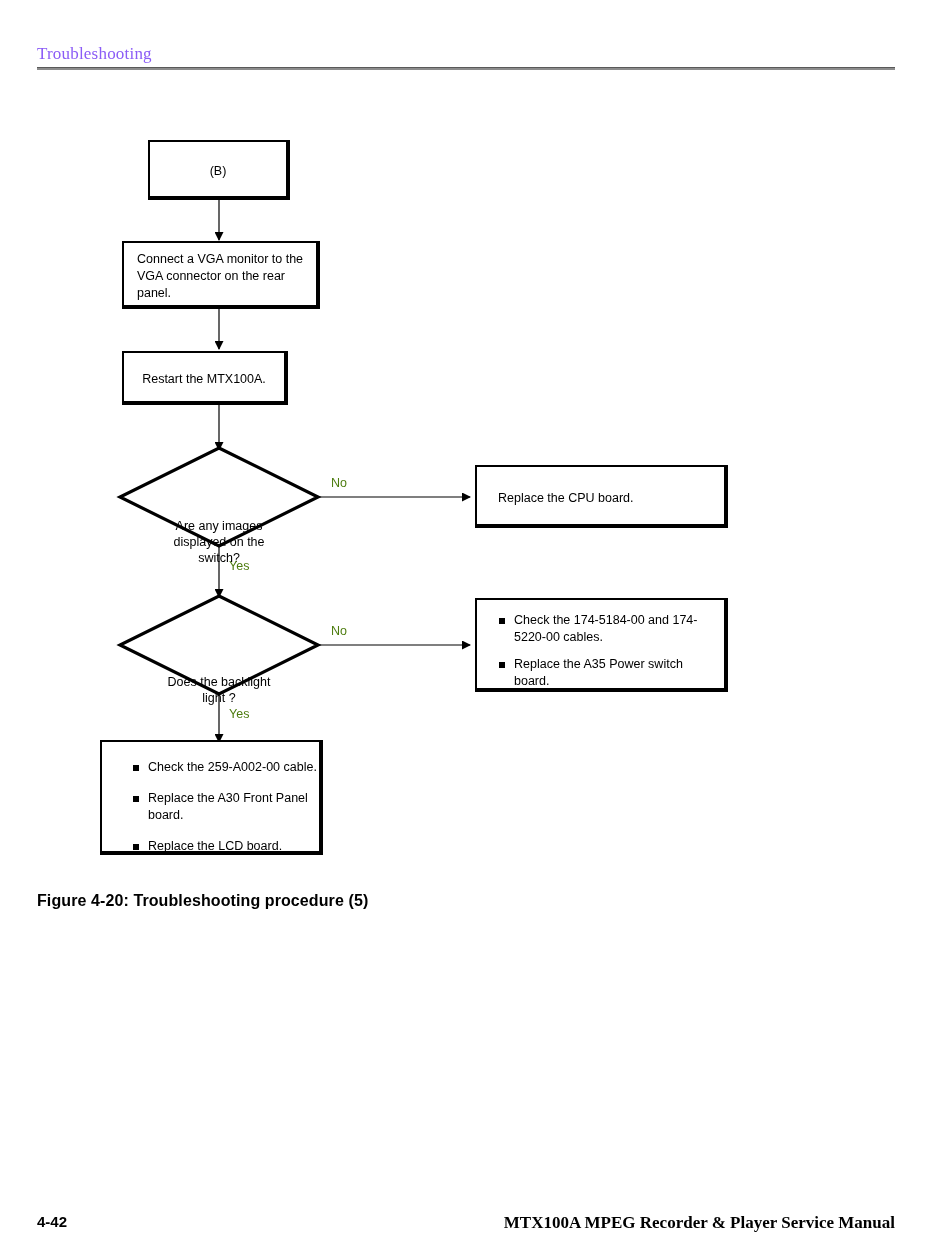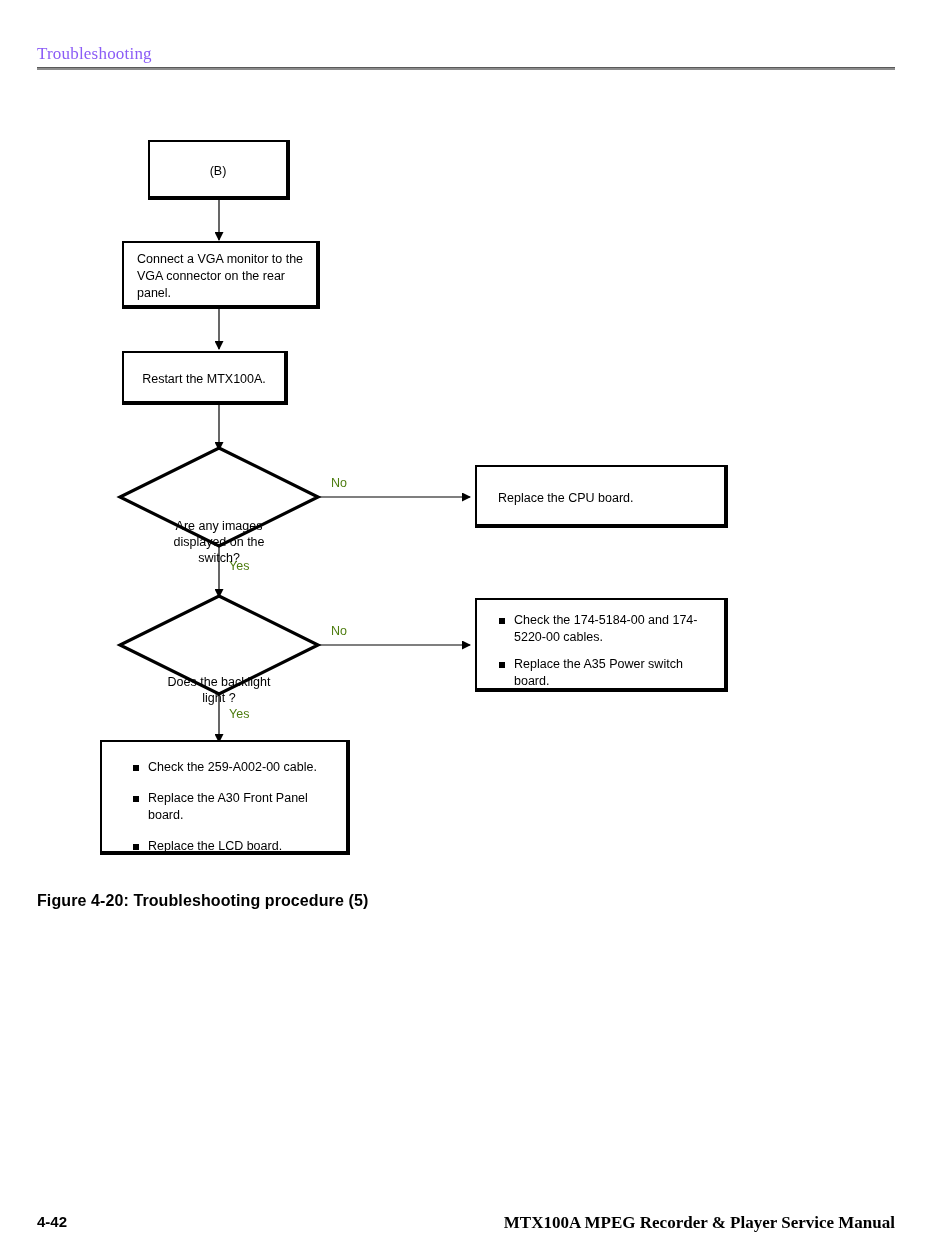--- a/index.html
+++ b/index.html
@@ -233,21 +233,21 @@
   <div class="edge-label" style="left:331px; top:624px;">No</div>
   <div class="edge-label" style="left:229px; top:707px;">Yes</div>
 
   <div class="node box" style="left:475px; top:598px; width:253px; height:94px;">
     <ul class="bullets tight" style="position:absolute; left:22px; top:12px; width:210px;">
       <li>Check the 174-5184-00 and 174-5220-00 cables.</li>
       <li>Replace the A35 Power switch board.</li>
     </ul>
   </div>
 
-  <div class="node box" style="left:100px; top:740px; width:250px; height:115px;padding-left:44px;">
+  <div class="node box" style="left:100px; top:740px; width:223px; height:115px;padding-left:44px;">
     <ul class="bullets spaced" style="position:absolute; left:31px; top:17px; width:210px;">
       <li>Check the 259-A002-00 cable.</li>
       <li>Replace the A30 Front Panel board.</li>
       <li>Replace the LCD board.</li>
     </ul>
   </div>
 
 </div>
 
 <div id="figure-caption">Figure 4-20: Troubleshooting procedure (5)</div>

